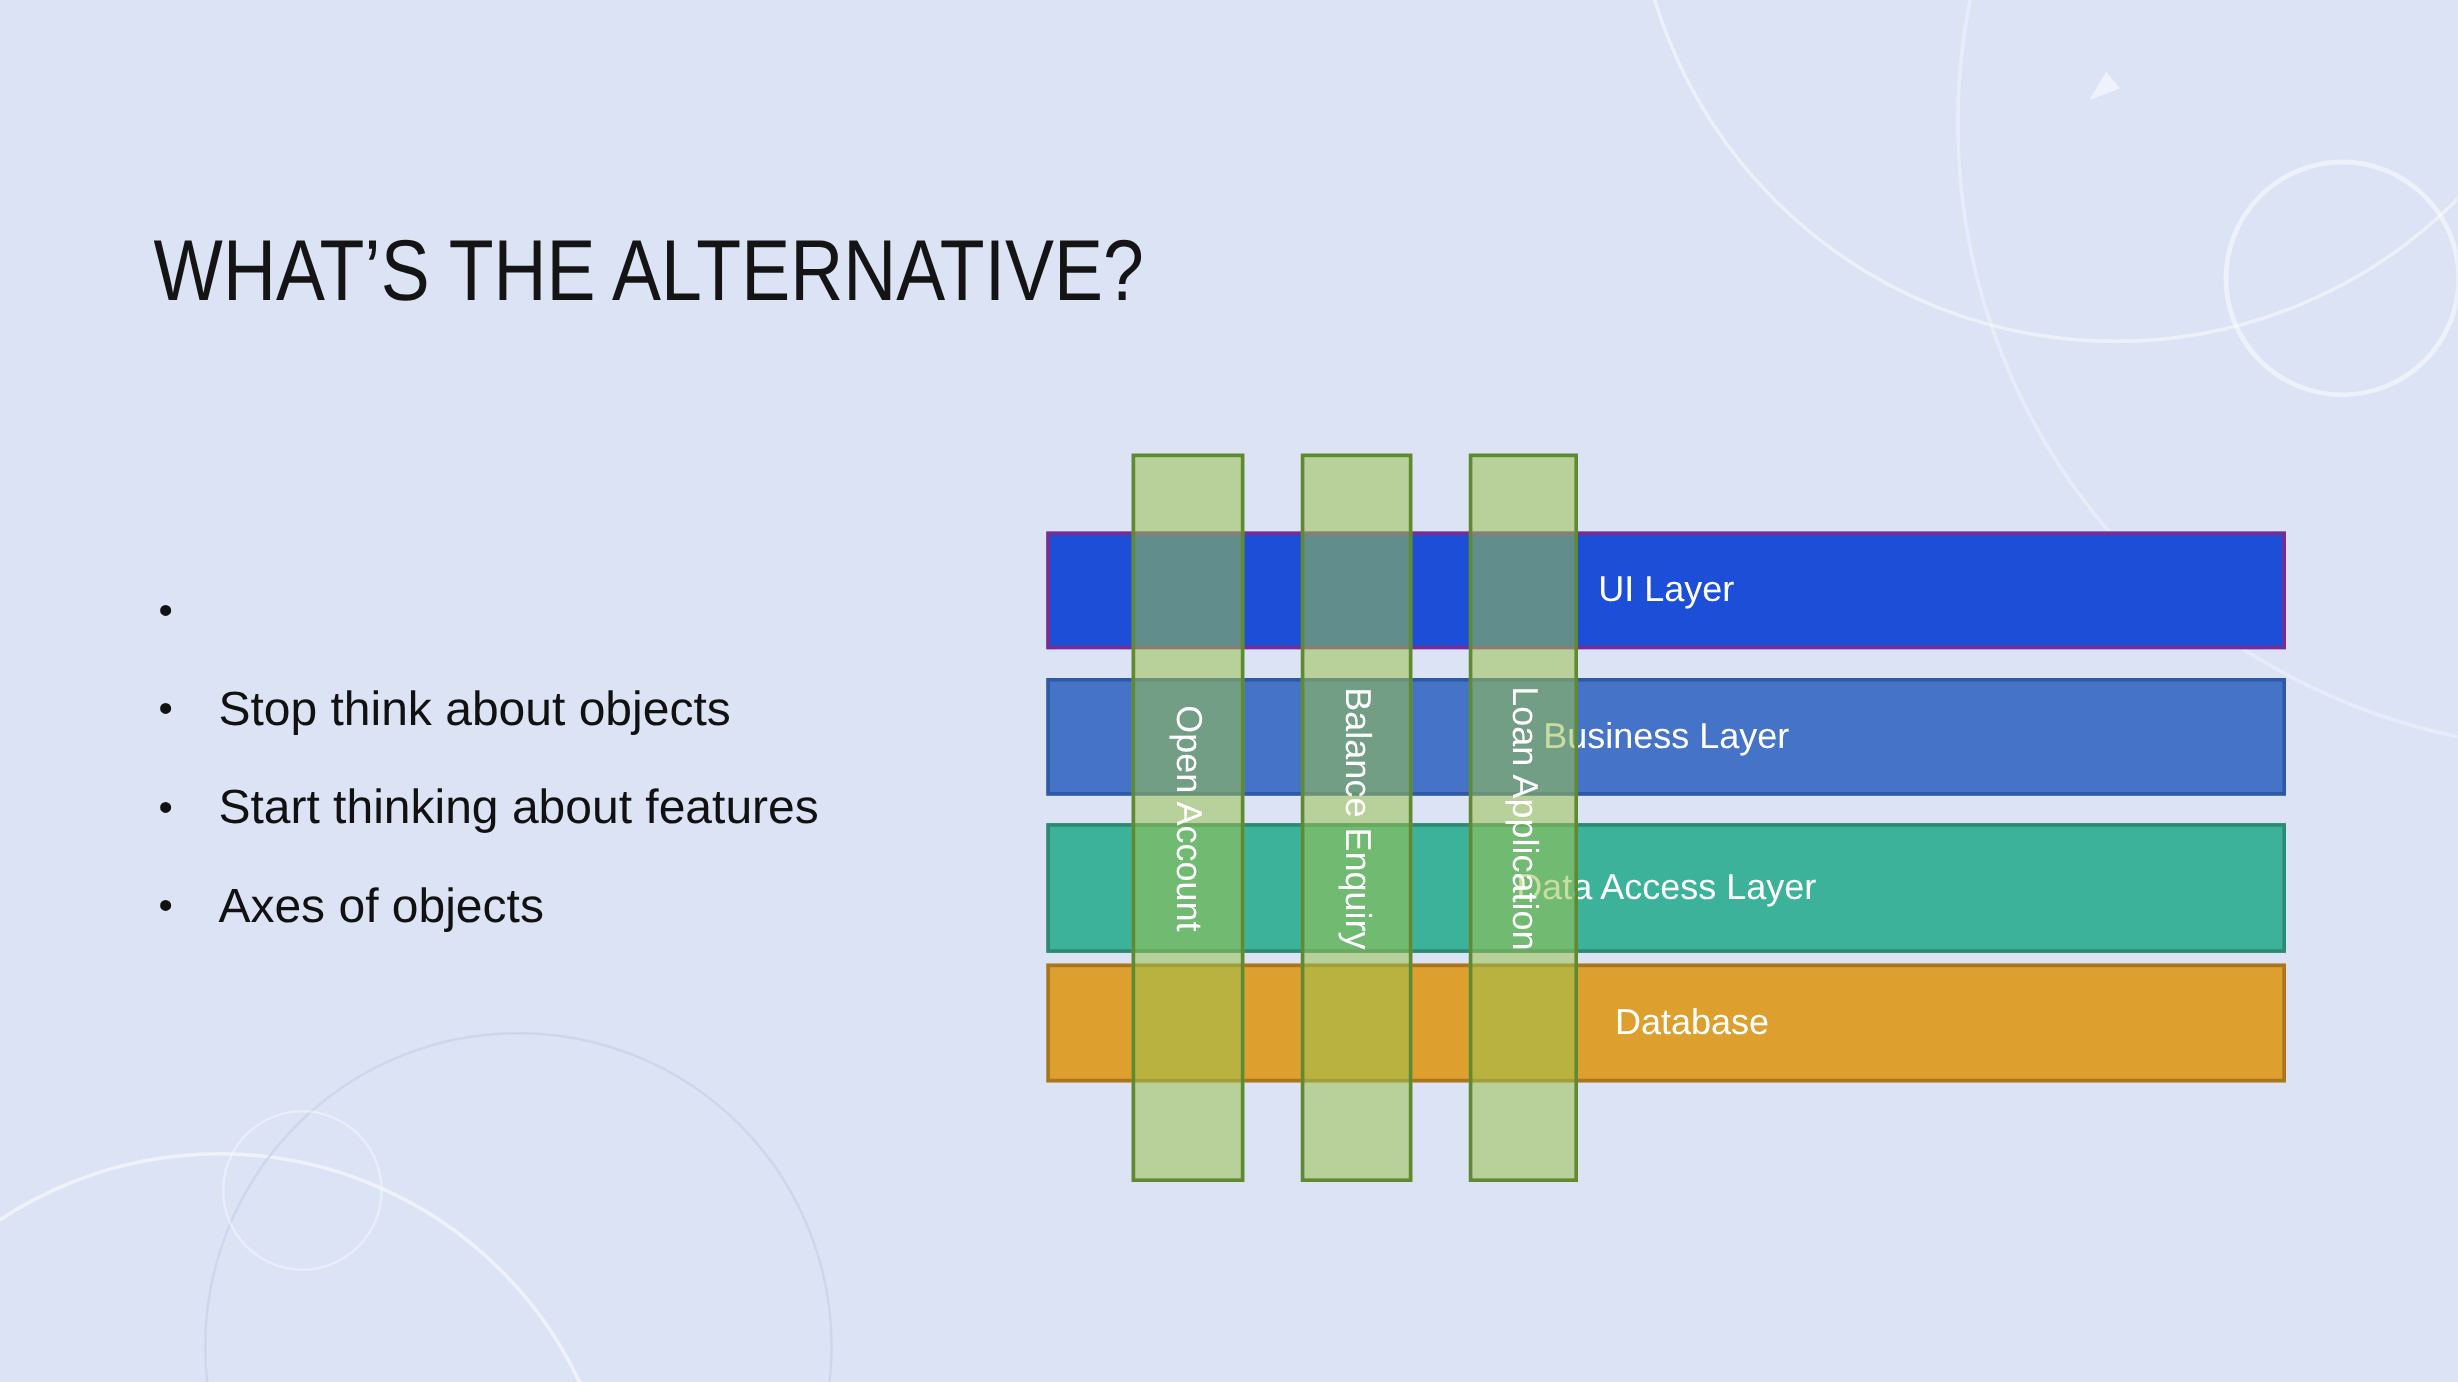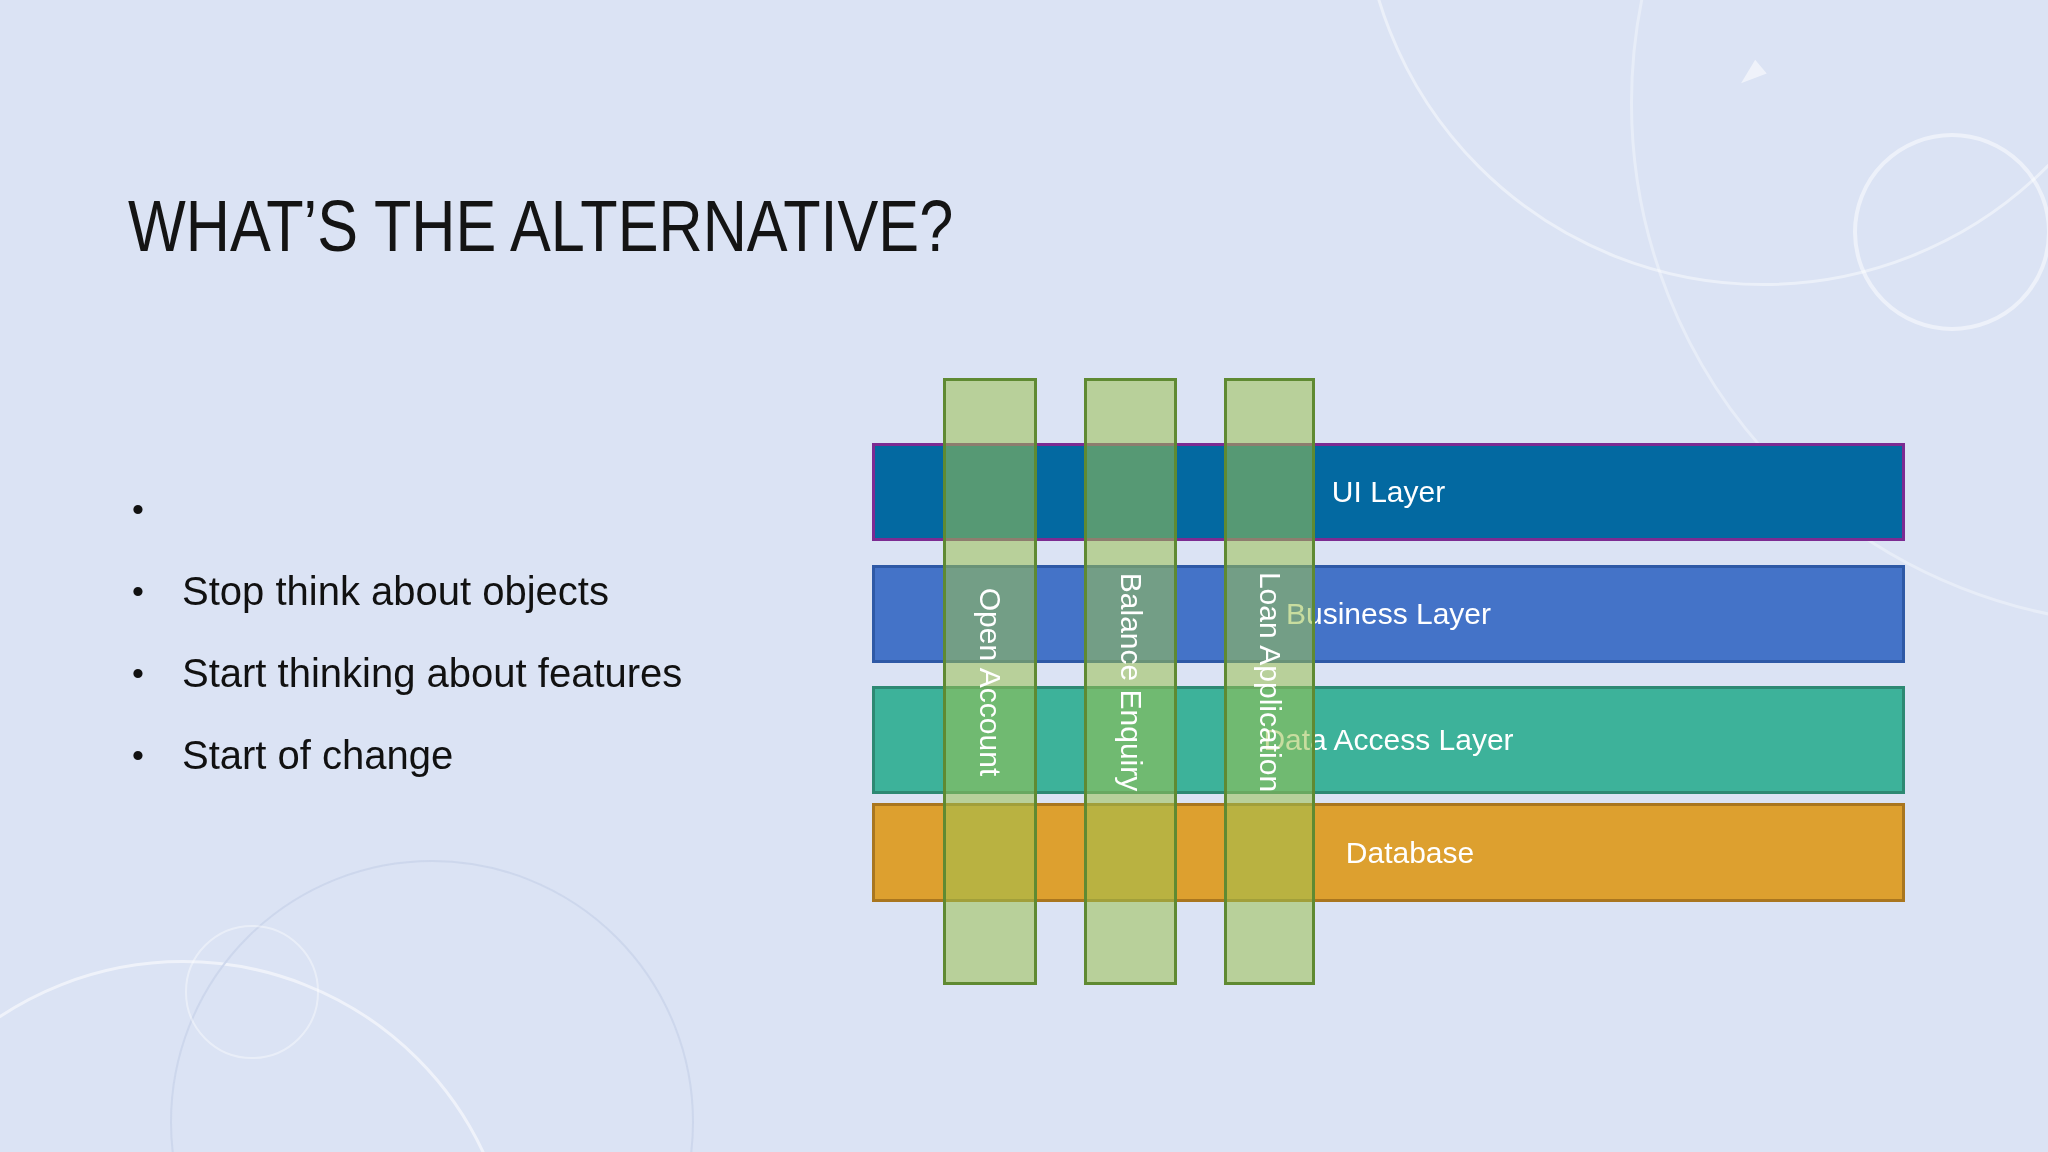--- a/index.html
+++ b/index.html
@@ -152,28 +152,28 @@
   </div>
   <div class="bullet-item">
     <span class="bullet-marker">•</span>
     <div class="bullet-lines">
       <div>Start thinking about features</div>
     </div>
   </div>
   <div class="bullet-item">
     <span class="bullet-marker">•</span>
     <div class="bullet-lines">
-      <div>Start of change</div>
+      <div>Axes of objects</div>
     </div>
   </div>
 </div>
 
 <div class="diagram">
 
-  <div class="layer-bar layer-ui" style="background: #0369a1; border-color: rgb(124, 43, 146);">
+  <div class="layer-bar layer-ui" style="background: #1d4ed8; border-color: rgb(124, 43, 146);">
     <span class="layer-label">UI Layer</span>
   </div>
   <div class="layer-bar layer-business" style="background: rgb(68, 115, 200); border-color: rgb(46, 89, 166);">
     <span class="layer-label">Business Layer</span>
   </div>
   <div class="layer-bar layer-data" style="background: rgb(61, 178, 154); border-color: rgb(45, 137, 115);">
     <span class="layer-label">Data Access Layer</span>
   </div>
   <div class="layer-bar layer-database" style="background: rgb(221, 160, 47); border-color: rgb(169, 118, 31);">
     <span class="layer-label">Database</span>

